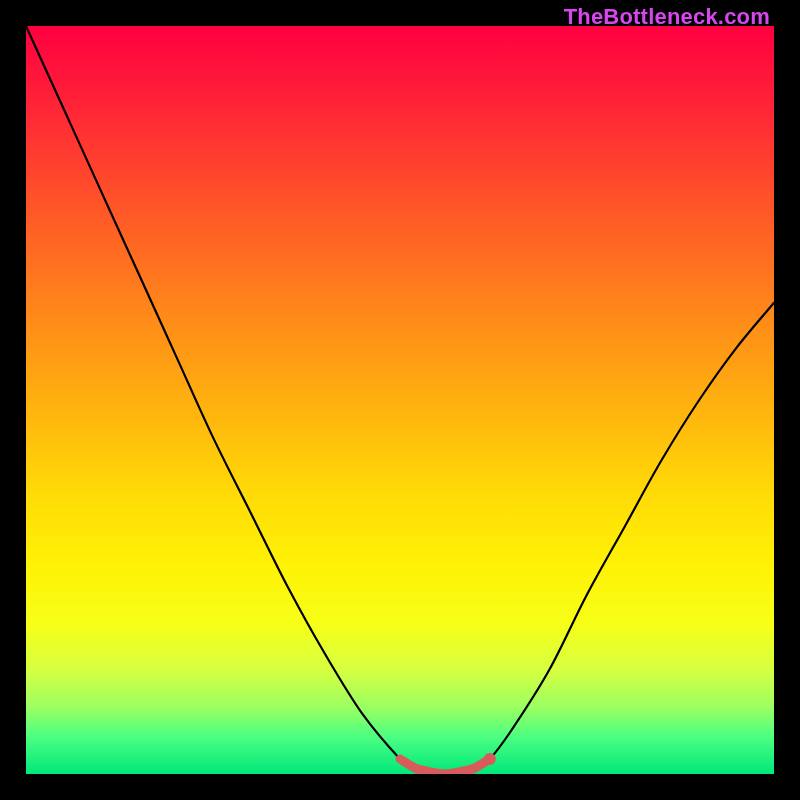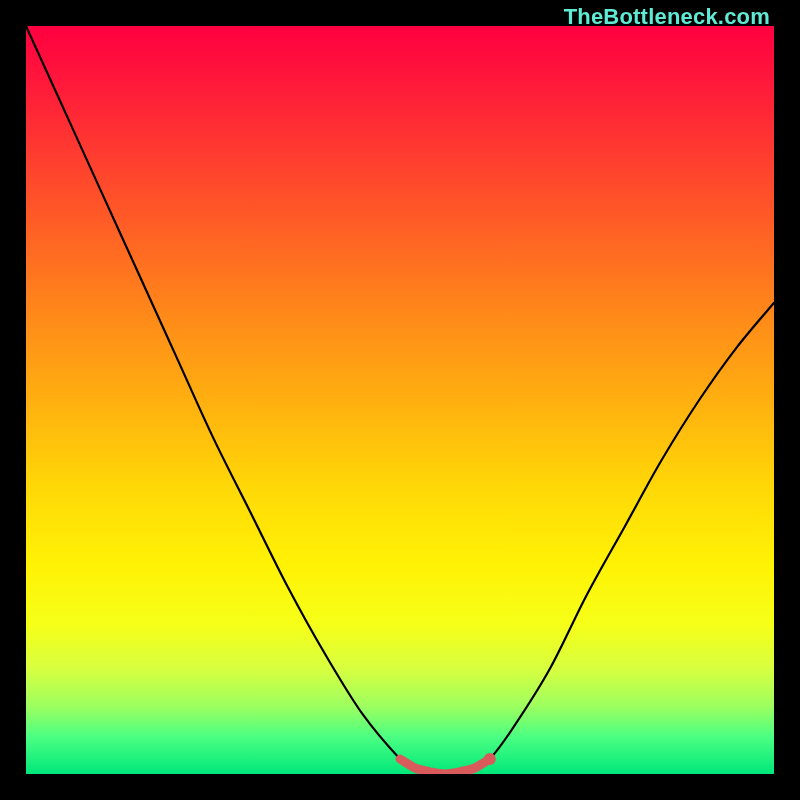--- a/index.html
+++ b/index.html
@@ -35,21 +35,21 @@
        #f6ff18 80%,
        #d7ff40 86%,
        #9cff60 91%,
        #4cff82 95%,
        #00e77a 100%);
   }
   .branding {
     position: absolute;
     top: 4px;
     right: 30px;
-    color: #5eead4;
+    color: #d946ef;
     font-size: 22px;
     font-weight: 600;
     letter-spacing: 0.2px;
     user-select: none;
   }
   svg.curve {
     position: absolute;
     left: 0;
     top: 0;
     width: 748px;

